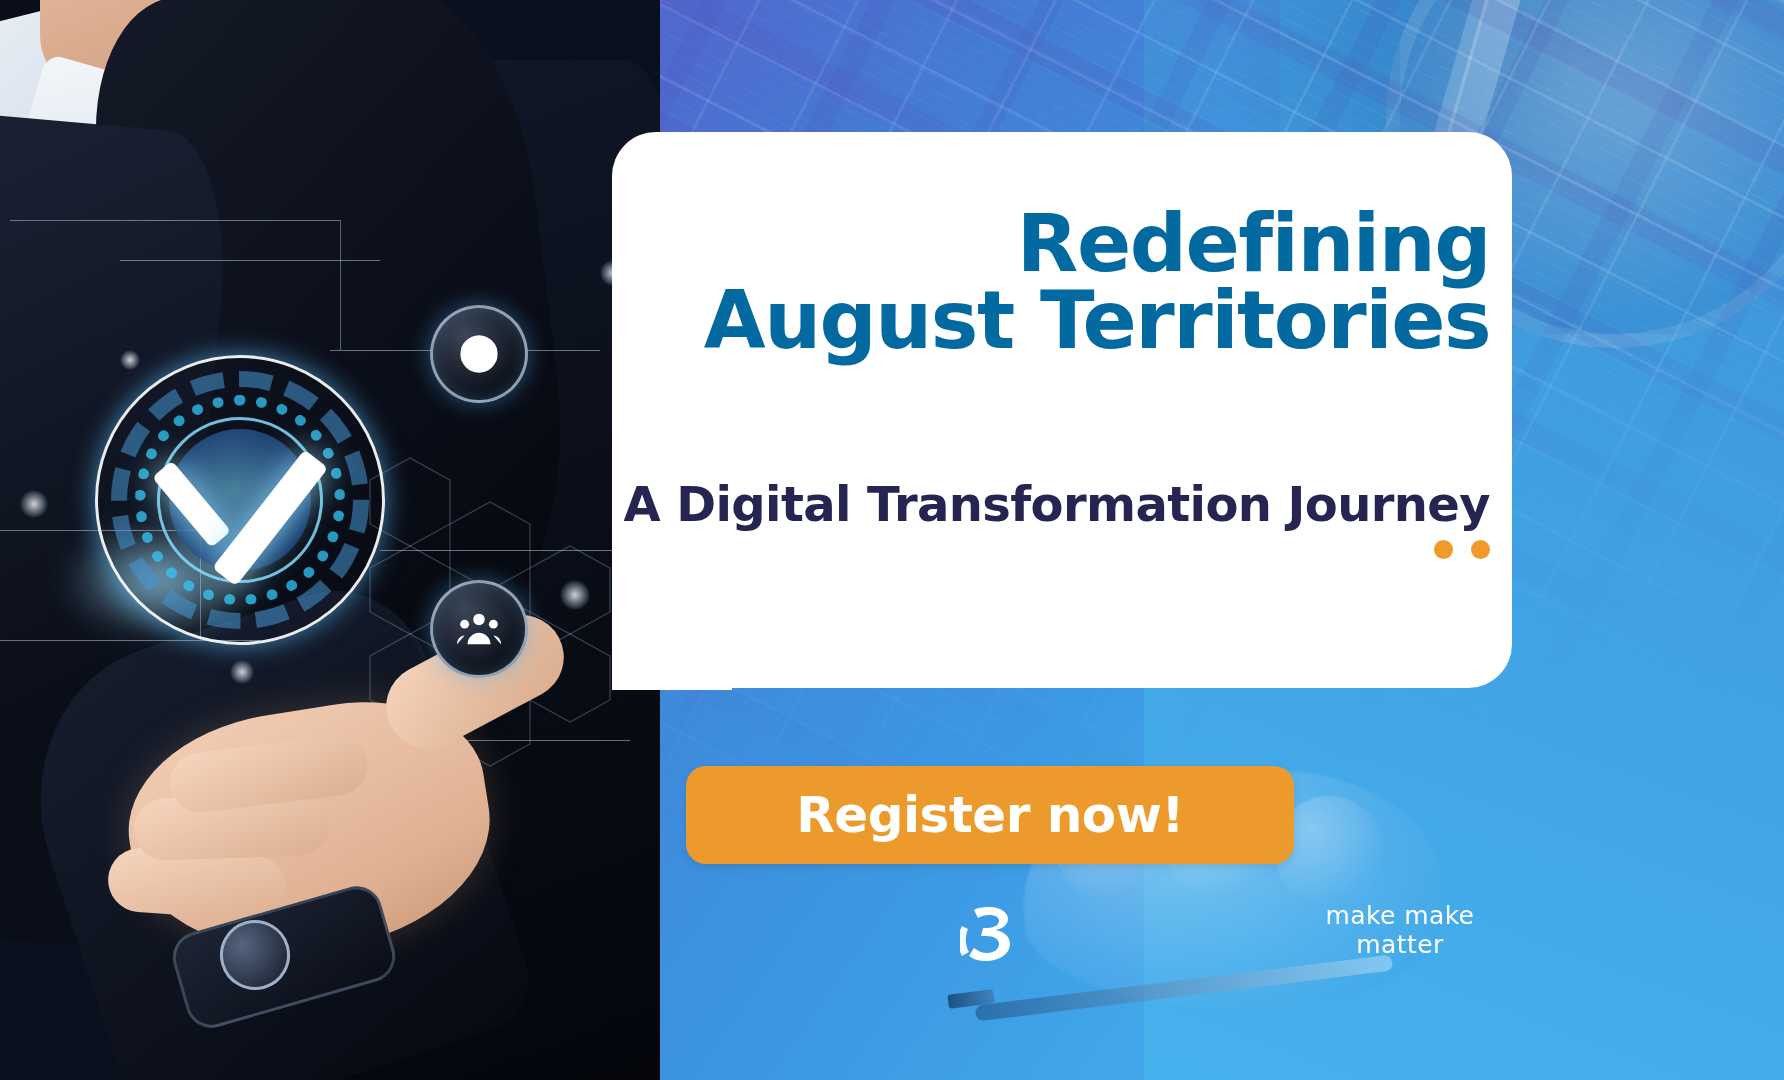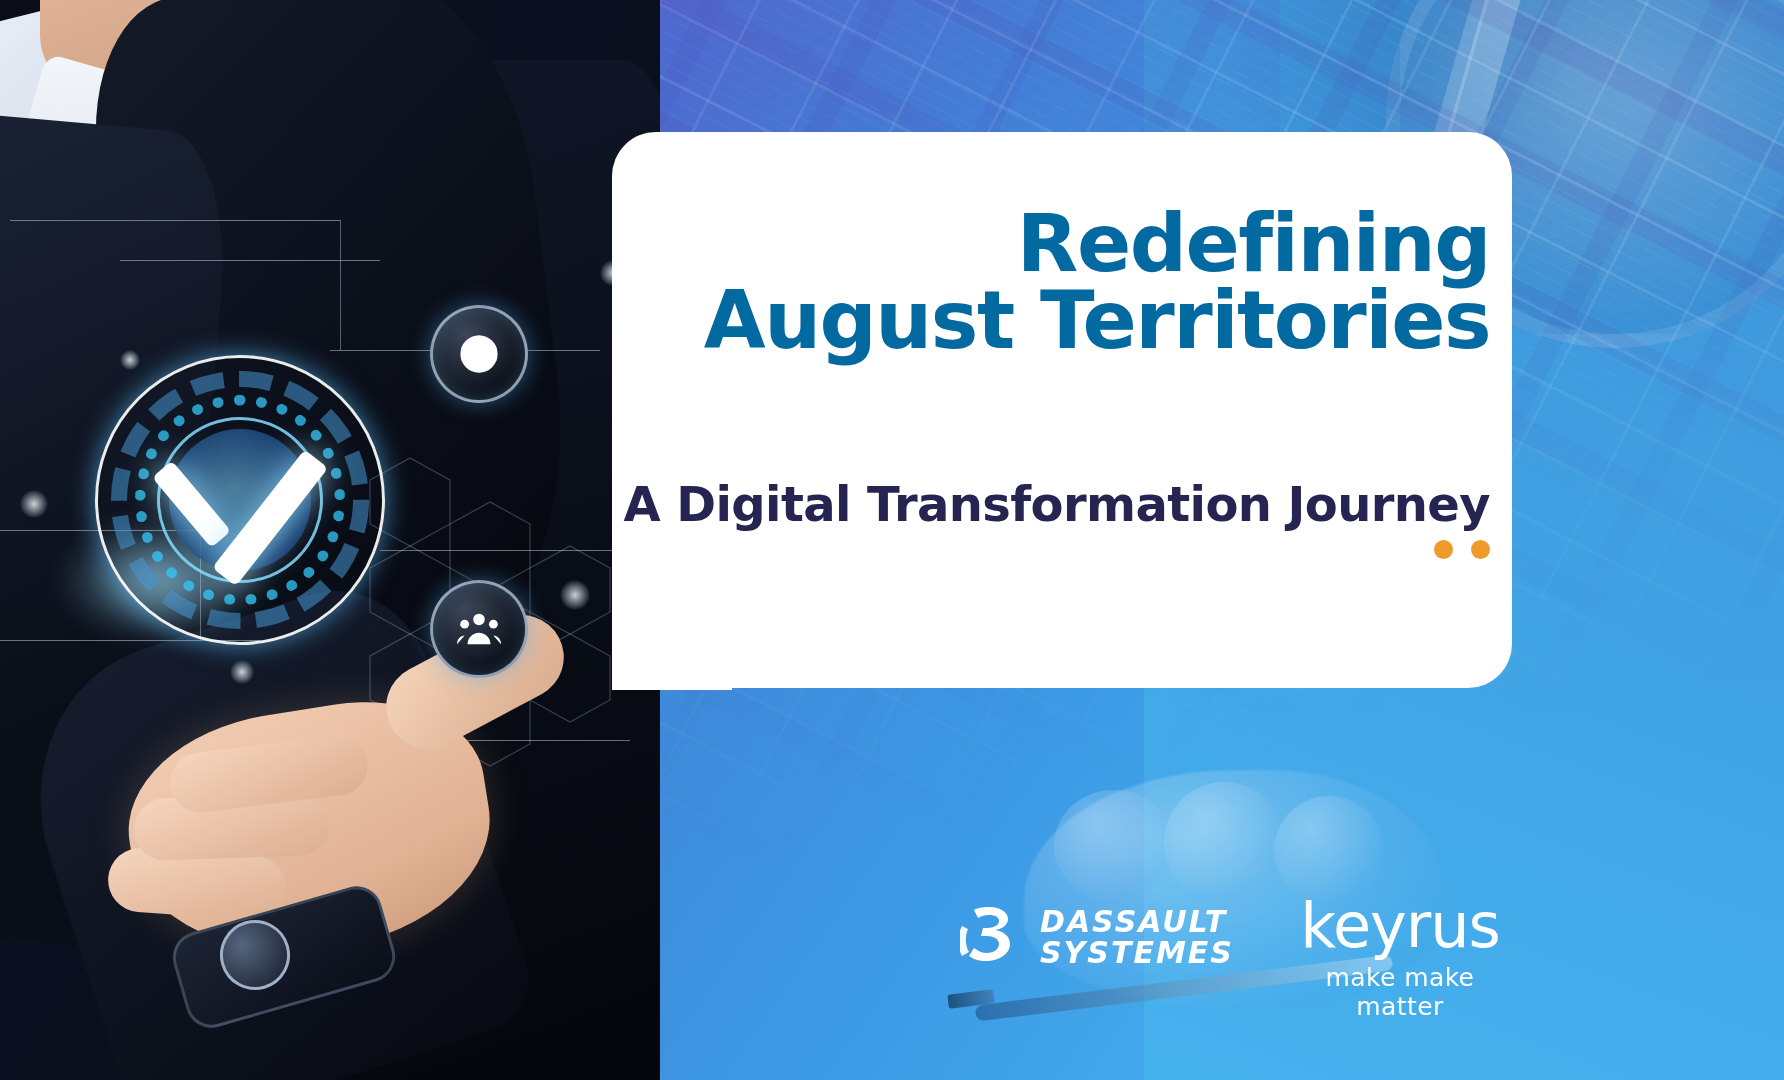--- a/index.html
+++ b/index.html
@@ -266,32 +266,30 @@
     <div>August Territories</div>
   </div>
 
   <div class="subtitle">A Digital Transformation Journey</div>
 
   <div class="meta">
     <span class="dot"></span>
     <span class="dot"></span>
   </div>
 
+  <div class="cta">
+    <span>Register now!</span>
+  </div>
 
   <div class="logos">
     <div class="ds-logo">
       <svg class="ds-mark" viewBox="0 0 66 70">
         <path d="M30 4c10 0 18 5 18 12 0 6-6 10-13 11 8 1 15 6 15 14 0 10-11 17-24 17-7 0-13-2-17-5l5-8c4 3 8 5 13 5 7 0 12-4 12-9 0-5-5-8-13-8h-5l2-8h4c7 0 12-3 12-7 0-4-4-6-10-6-4 0-8 1-11 3l-4-8c5-3 11-3 16-3z" fill="#fff"></path>
         <path d="M8 26c-3 7-3 16 1 23l-7 4c-5-9-5-21 0-30z" fill="#fff" opacity=".95"></path>
       </svg>
-      <div class="ds-text">
-        <div>DASSAULT</div>
-        <div>SYSTEMES</div>
-      </div>
     </div>
 
     <div class="keyrus">
-      <div class="kw">keyrus</div>
       <div class="kt">make make matter</div>
     </div>
   </div>
 
 </div>
 
 </body></html>

